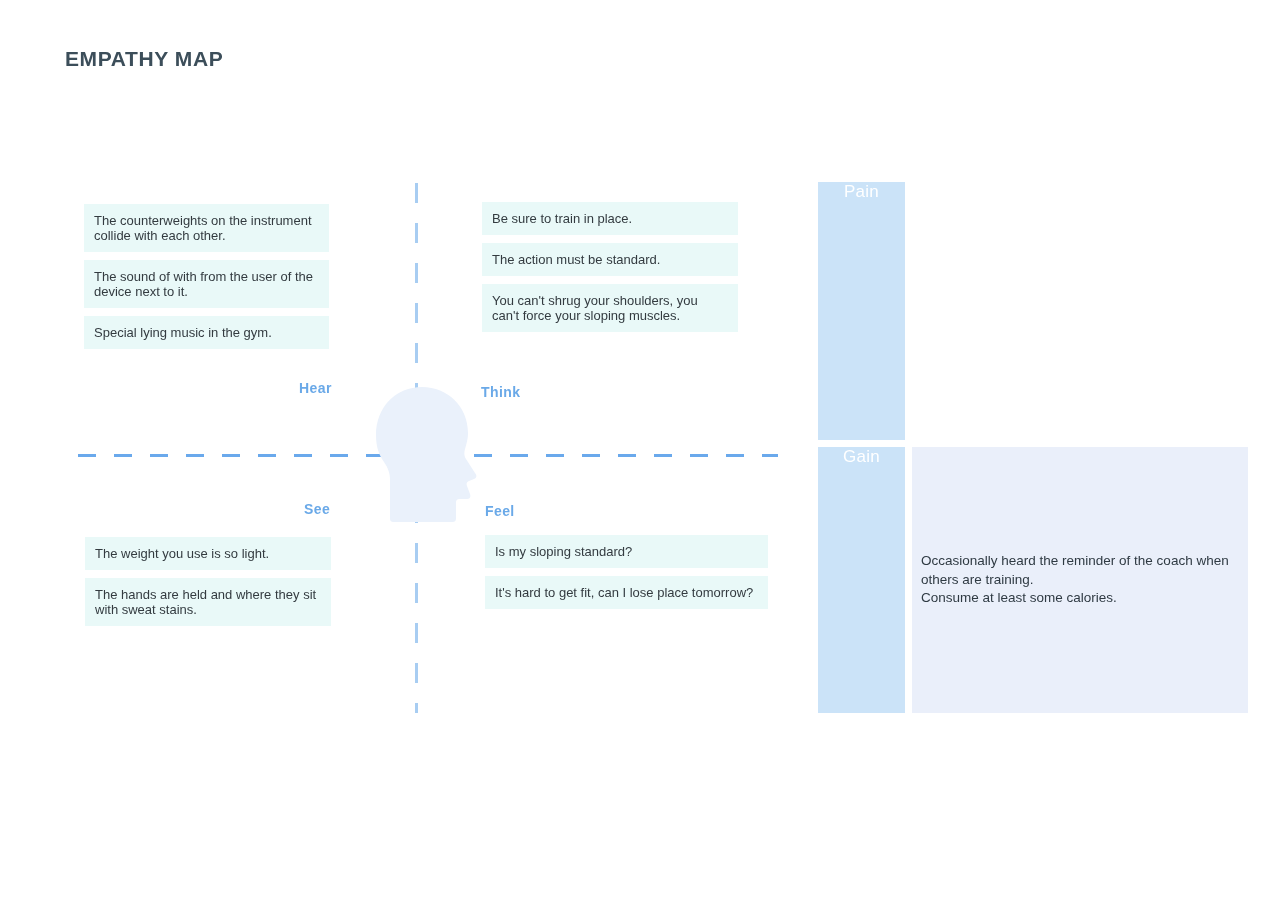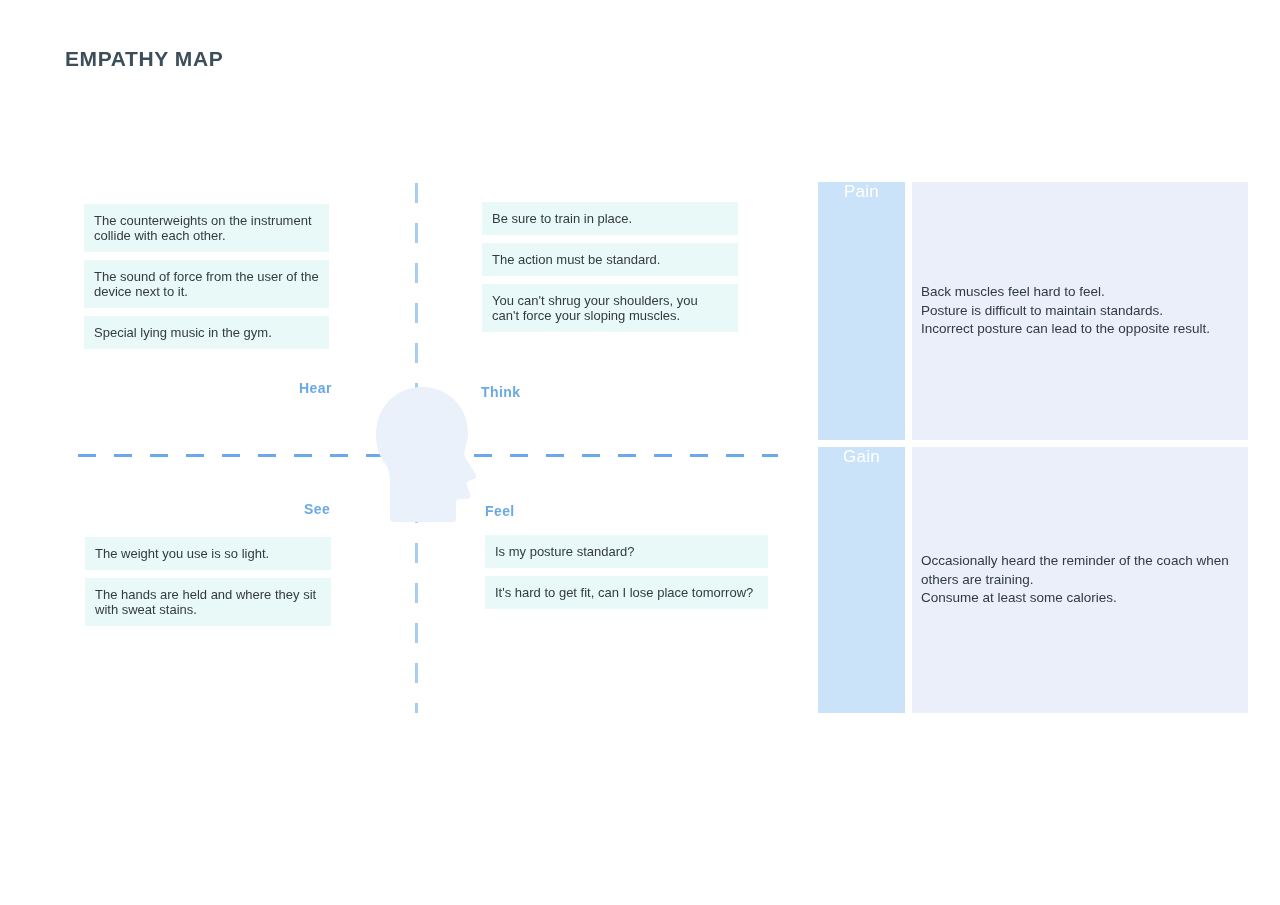--- a/index.html
+++ b/index.html
@@ -172,50 +172,45 @@
     </svg>
   </div>
 
   <div class="quad-label quad-hear">Hear</div>
   <div class="quad-label quad-think">Think</div>
   <div class="quad-label quad-see">See</div>
   <div class="quad-label quad-feel">Feel</div>
 
   <div class="note-group group-hear">
     <div class="note-card">The counterweights on the instrument collide with each other.</div>
-    <div class="note-card">The sound of force from the user of the device next to it.</div>
+    <div class="note-card">The sound of with from the user of the device next to it.</div>
     <div class="note-card">Special lying music in the gym.</div>
   </div>
 
   <div class="note-group group-think">
     <div class="note-card">Be sure to train in place.</div>
     <div class="note-card">The action must be standard.</div>
     <div class="note-card">You can't shrug your shoulders, you can't force your sloping muscles.</div>
   </div>
 
   <div class="note-group group-see">
     <div class="note-card">The weight you use is so light.</div>
     <div class="note-card">The hands are held and where they sit with sweat stains.</div>
   </div>
 
   <div class="note-group group-feel">
-    <div class="note-card">Is my posture standard?</div>
+    <div class="note-card">Is my sloping standard?</div>
     <div class="note-card">It's hard to get fit, can I lose place tomorrow?</div>
   </div>
 
   <div class="side-panel panel-pain">
     <div class="panel-label-box">
       <span class="panel-label">Pain</span>
     </div>
     <div class="panel-spacer"></div>
-    <div class="panel-body">
-      <span class="panel-text">Back muscles feel hard to feel.
-Posture is difficult to maintain standards.
-Incorrect posture can lead to the opposite result.</span>
-    </div>
   </div>
 
   <div class="side-panel panel-gain">
     <div class="panel-label-box">
       <span class="panel-label">Gain</span>
     </div>
     <div class="panel-spacer"></div>
     <div class="panel-body">
       <span class="panel-text">Occasionally heard the reminder of the coach when others are training.
 Consume at least some calories.</span>

